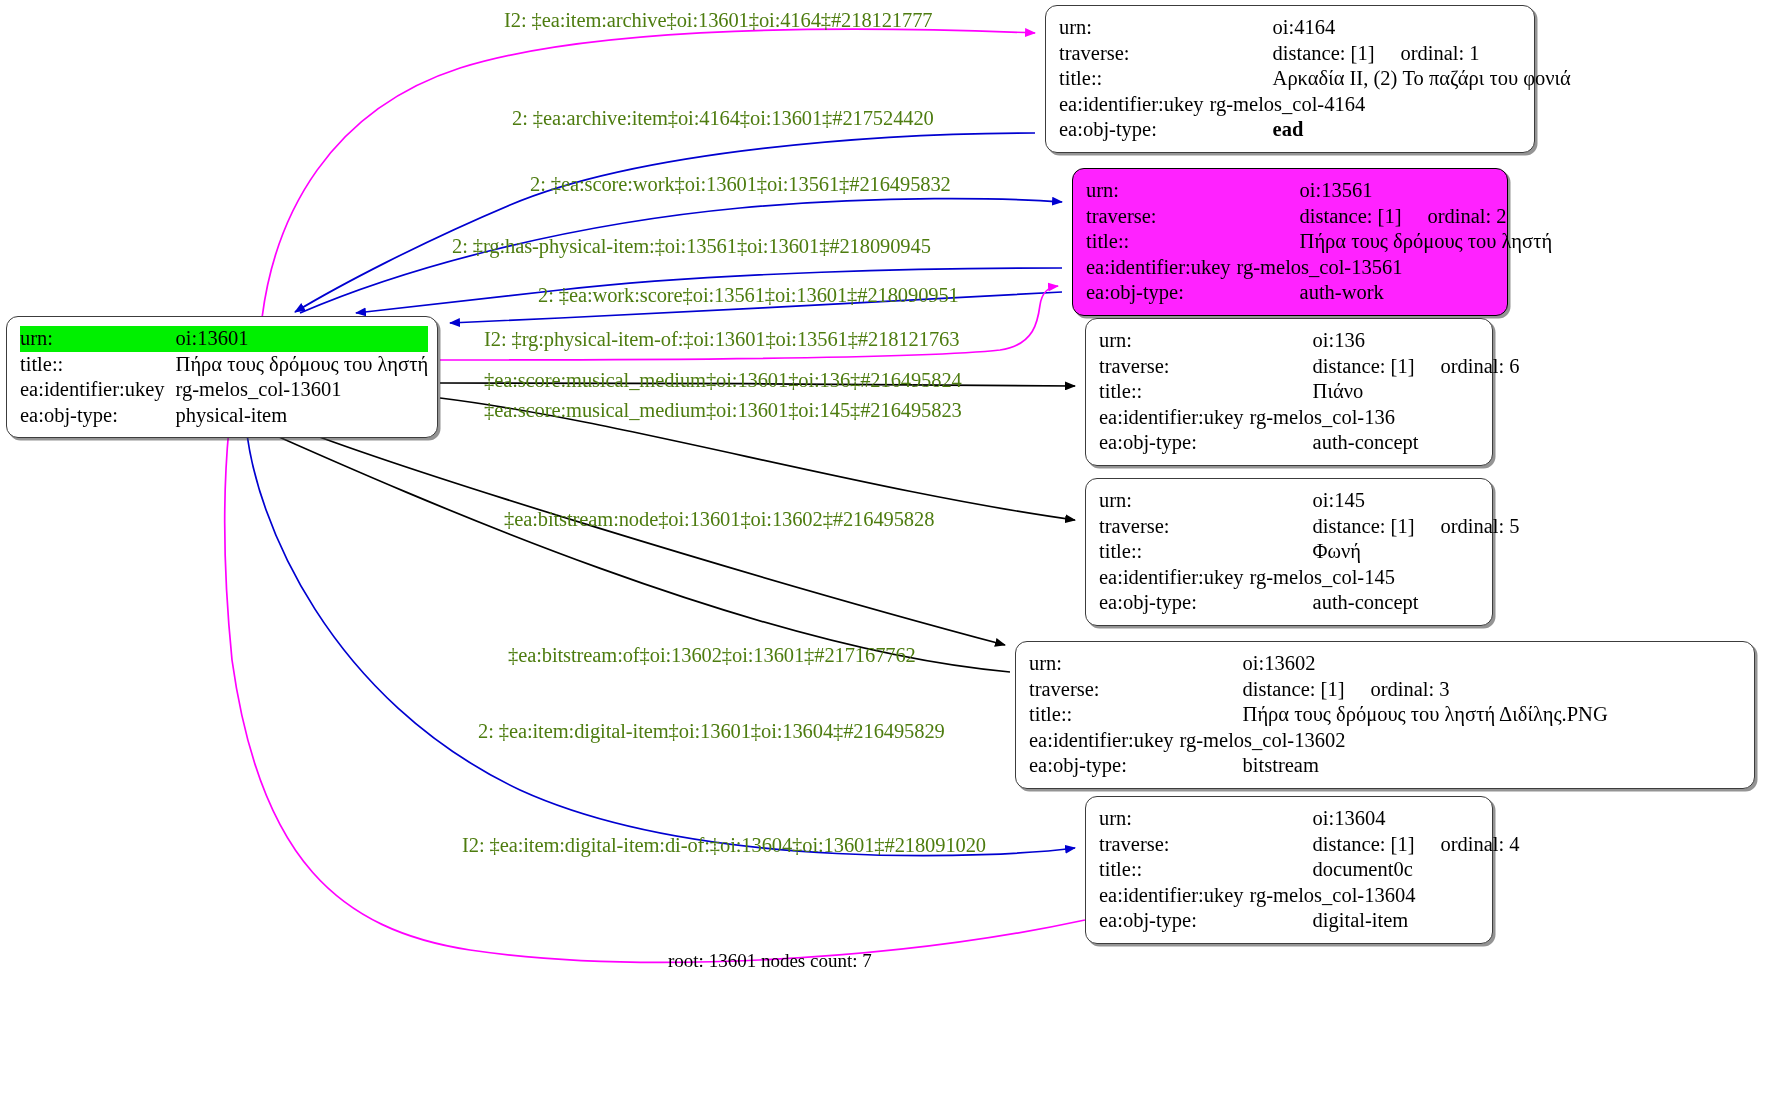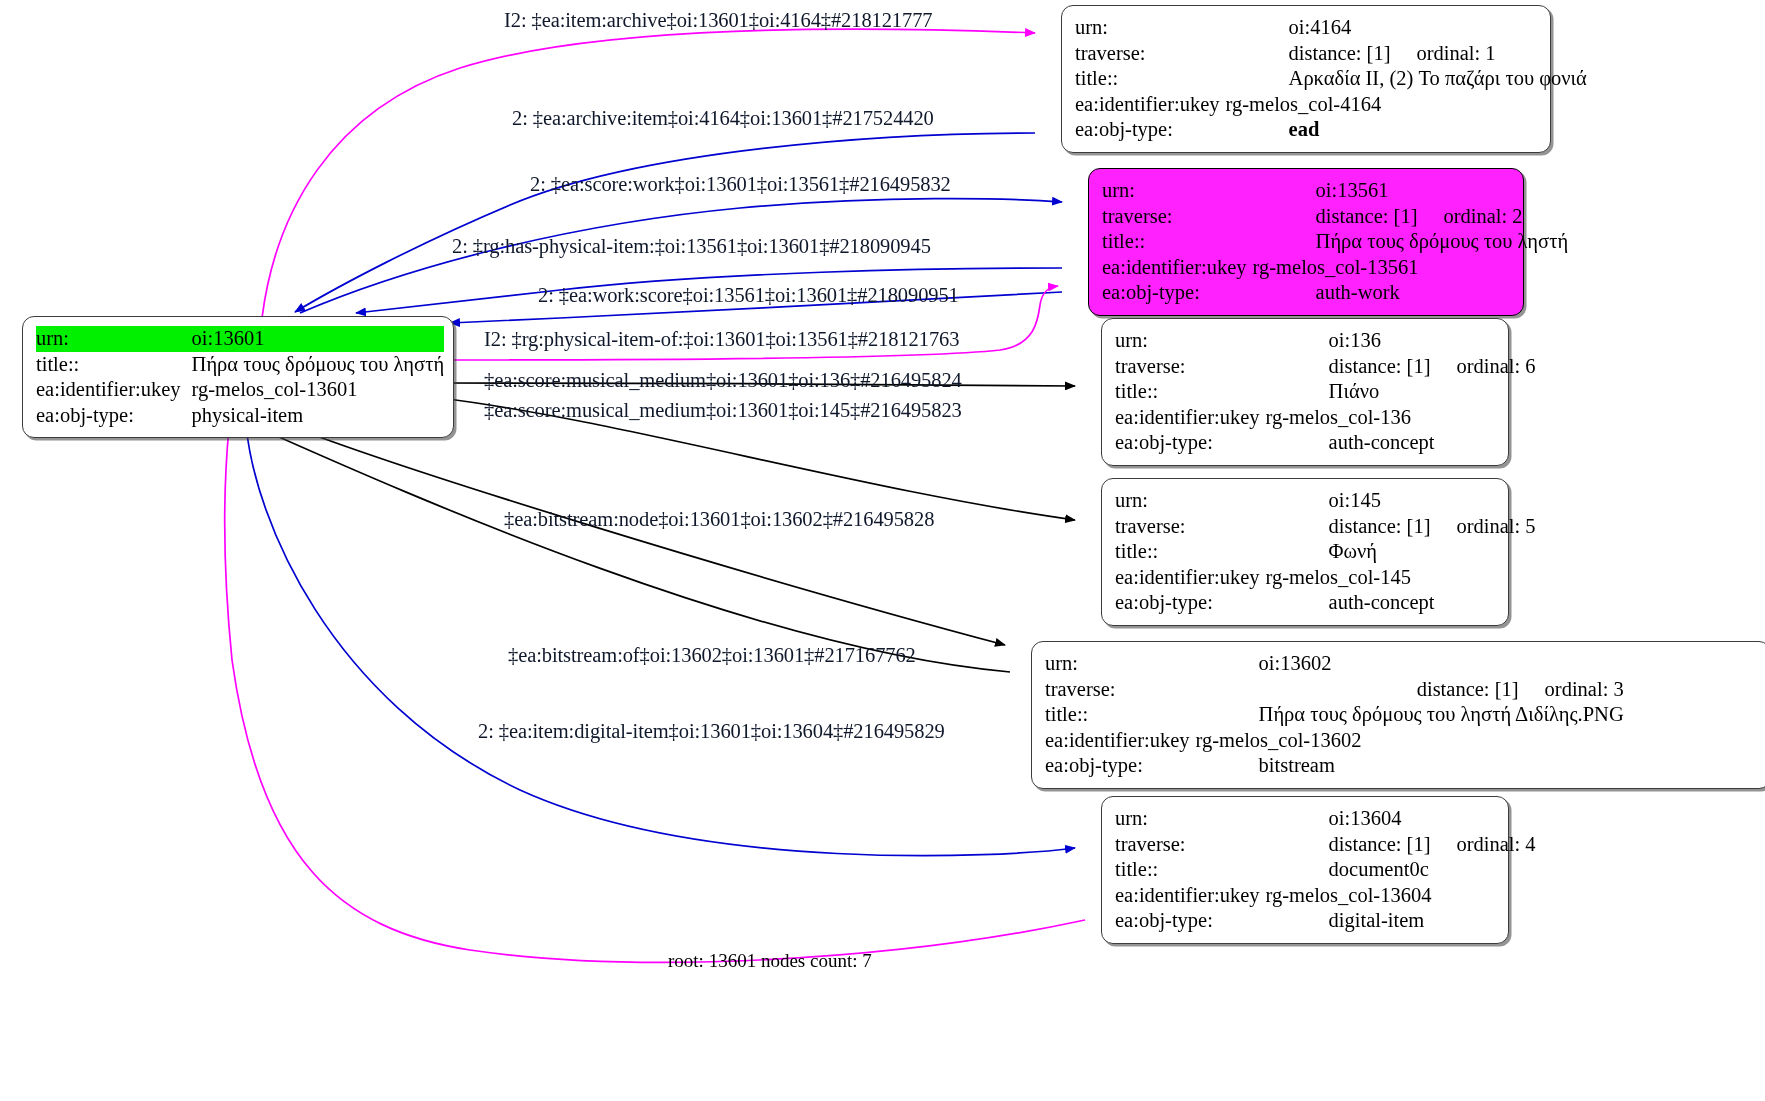--- a/index.html
+++ b/index.html
@@ -29,21 +29,20 @@
     pointer-events: none;
   }
   .node {
     position: absolute;
     border: 1.6px solid #3c3c3c;
     border-radius: 12px;
     background: #ffffff;
     box-sizing: border-box;
     padding: 9px 13px 9px 13px;
     box-shadow: 2.5px 2.5px 0 rgba(60,60,60,0.55);
-    margin-left: 16px;
   }
   .node.magenta {
     background: #ff22ff;
     border-color: #000000;
   }
   .node table {
     border-collapse: collapse;
     border-spacing: 0;
   }
   .node td {
@@ -61,21 +60,21 @@
   }
   .trav-ord {
     display: inline-block;
     padding-left: 26px;
   }
   .edge-label {
     position: absolute;
     font-size: 20.5px;
     line-height: 22px;
     white-space: nowrap;
-    color: #0f172a;
+    color: #4d7c0f;
     letter-spacing: -0.1px;
   }
   .graph-caption {
     position: absolute;
     font-size: 19px;
     white-space: nowrap;
   }
 </style>
 </head>
 <body>
@@ -261,21 +260,21 @@
 
   <div class="node" style="left:1015px; top:641px; width:740px;">
     <table>
       <tbody>
           <tr>
         <td class="k">urn:</td>
         <td class="v" style="padding-left:63px;">oi:13602</td>
       </tr>
       <tr>
         <td class="k">traverse:</td>
-        <td class="v" style="padding-left:63px;text-align:right;">
+        <td class="v" style="padding-left:63px;">
           <span>distance: [1]</span><span class="trav-ord">ordinal: 3</span>
         </td>
       </tr>
       <tr>
         <td class="k">title::</td>
         <td class="v" style="padding-left:63px;">Πήρα τους δρόμους του ληστή Διδίλης.PNG</td>
       </tr>
       <tr>
         <td class="k">ea:identifier:ukey</td>
         <td class="v">rg-melos_col-13602</td>
@@ -321,16 +320,17 @@
   <div class="edge-label" style="left:512px;  top:107px;text-align:center;">2: ‡ea:archive:item‡oi:4164‡oi:13601‡#217524420</div>
   <div class="edge-label" style="left:530px;  top:173px;">2: ‡ea:score:work‡oi:13601‡oi:13561‡#216495832</div>
   <div class="edge-label" style="left:452px;  top:235px;">2: ‡rg:has-physical-item:‡oi:13561‡oi:13601‡#218090945</div>
   <div class="edge-label" style="left:538px;  top:284px;">2: ‡ea:work:score‡oi:13561‡oi:13601‡#218090951</div>
   <div class="edge-label" style="left:484px;  top:328px;">I2: ‡rg:physical-item-of:‡oi:13601‡oi:13561‡#218121763</div>
   <div class="edge-label" style="left:484px;  top:369px;">‡ea:score:musical_medium‡oi:13601‡oi:136‡#216495824</div>
   <div class="edge-label" style="left:484px;  top:399px;">‡ea:score:musical_medium‡oi:13601‡oi:145‡#216495823</div>
   <div class="edge-label" style="left:504px;  top:508px;">‡ea:bitstream:node‡oi:13601‡oi:13602‡#216495828</div>
   <div class="edge-label" style="left:508px;  top:644px;">‡ea:bitstream:of‡oi:13602‡oi:13601‡#217167762</div>
   <div class="edge-label" style="left:478px;  top:720px;">2: ‡ea:item:digital-item‡oi:13601‡oi:13604‡#216495829</div>
+  <div class="edge-label" style="left:462px;  top:834px;">I2: ‡ea:item:digital-item:di-of:‡oi:13604‡oi:13601‡#218091020</div>
 
   <div class="graph-caption" style="left:668px; top:950px;">root: 13601 nodes count: 7</div>
 
 </div>
 
 </body></html>

